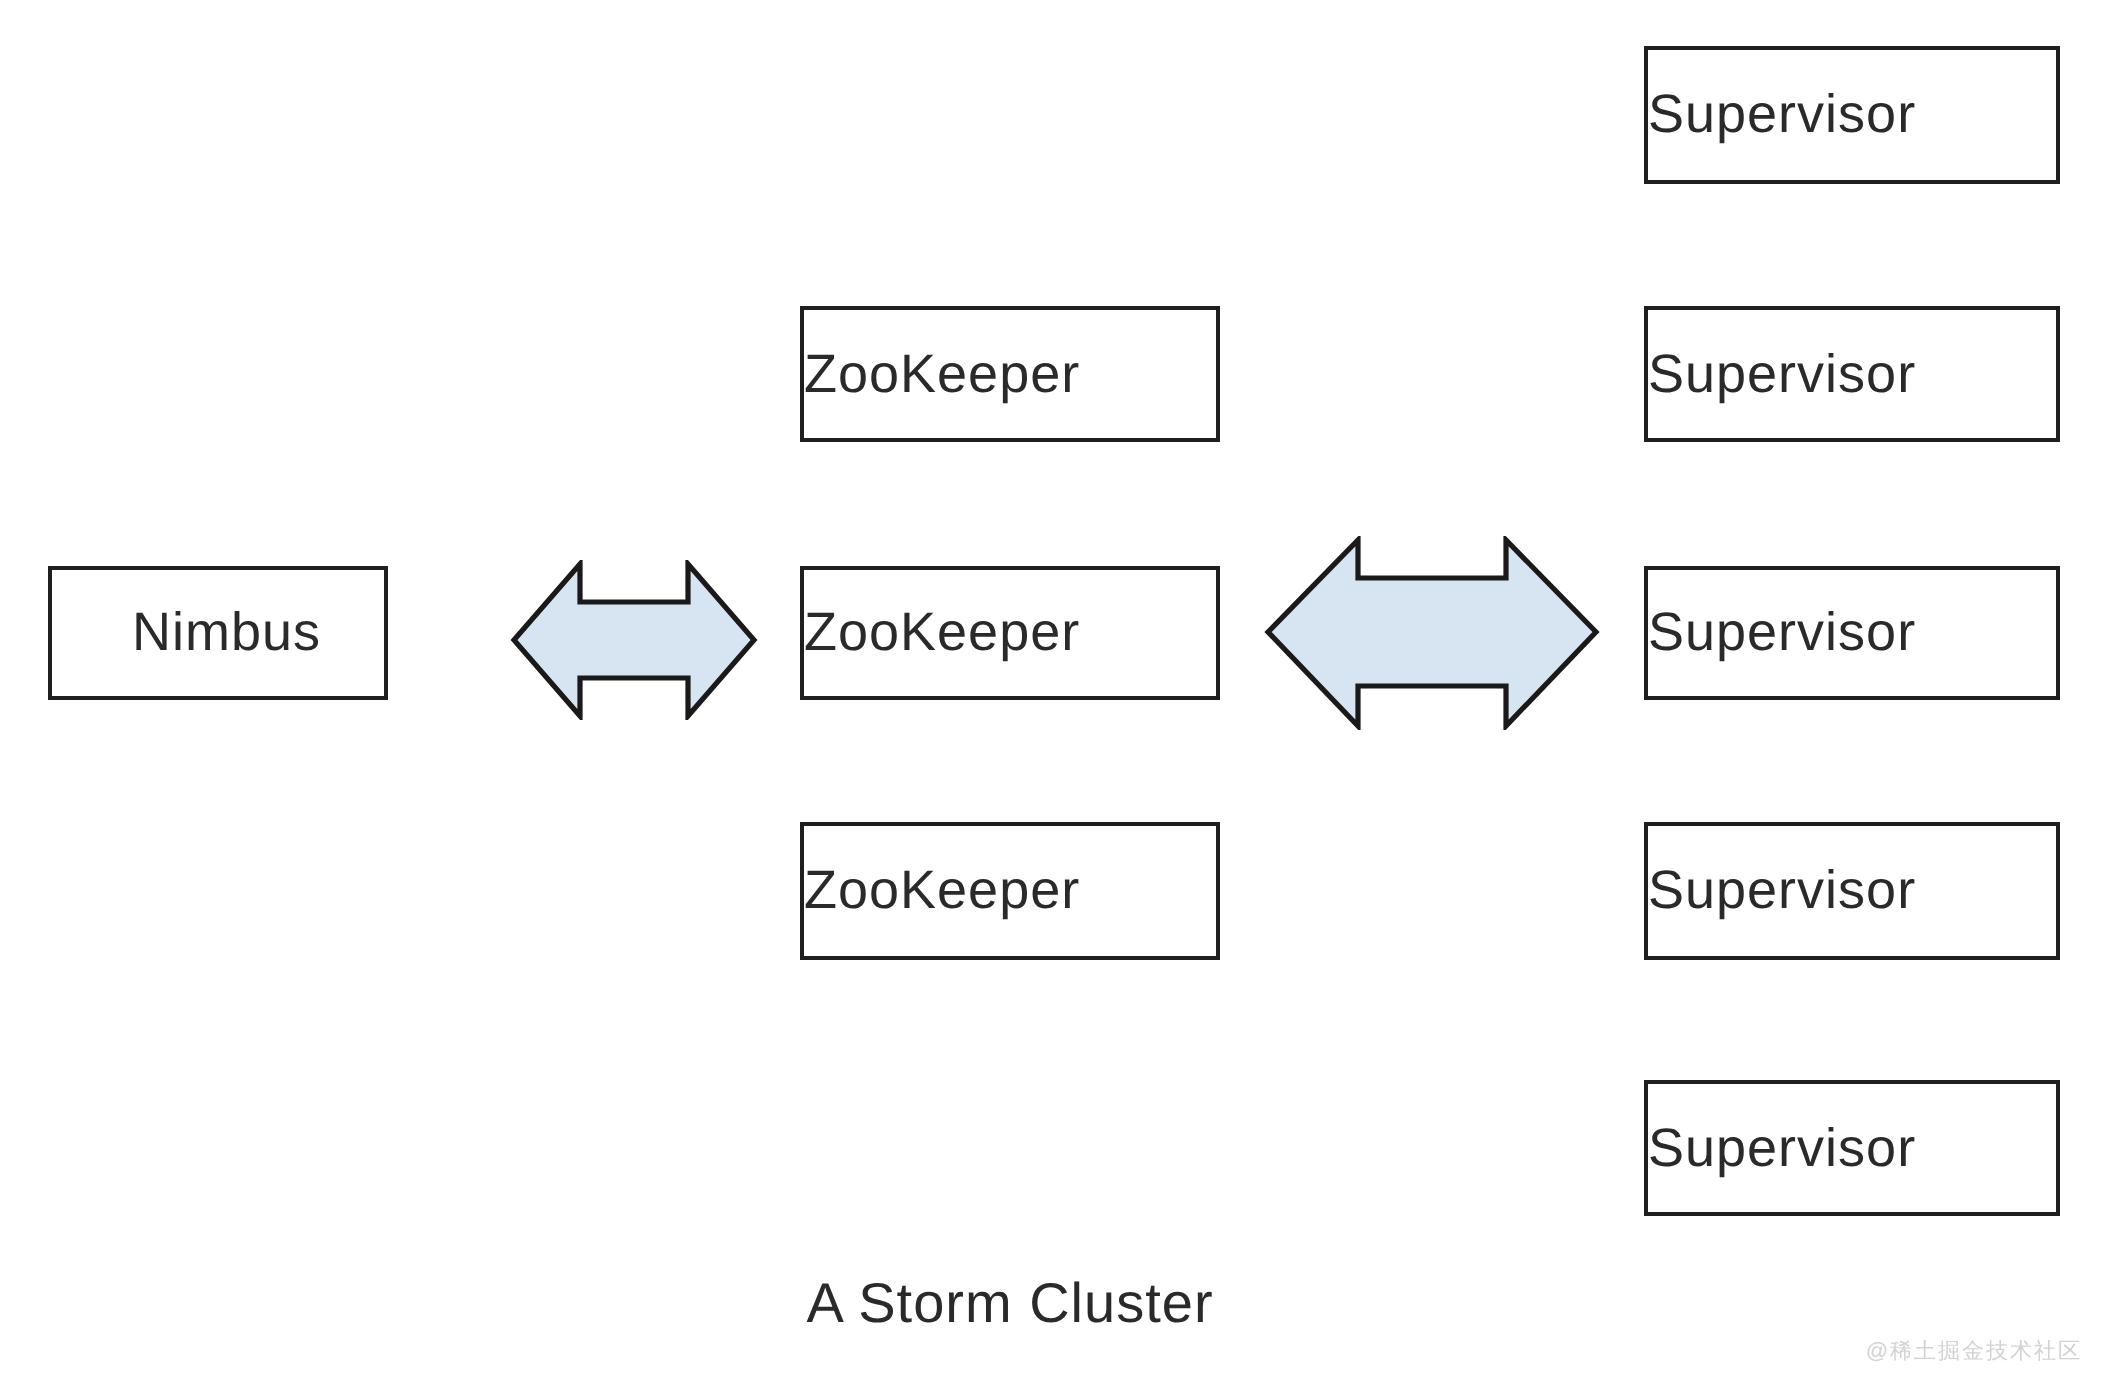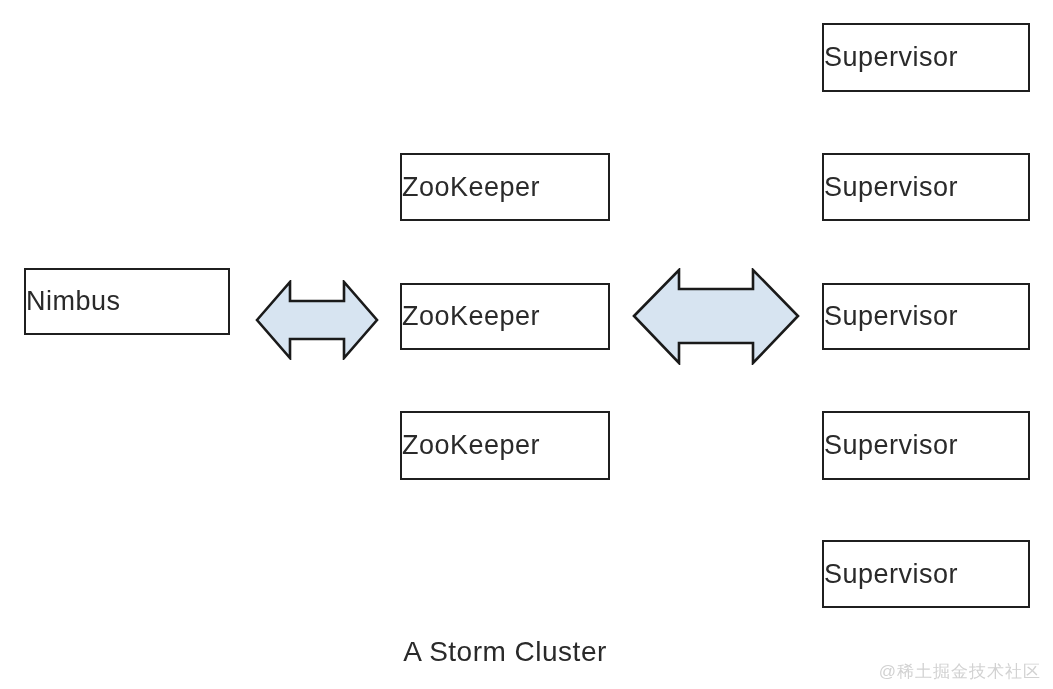--- a/index.html
+++ b/index.html
@@ -46,27 +46,27 @@
     width:350px;
     text-align:center;
     font-size:28px;
     color:var(--text);
     letter-spacing:0.5px;
   }
   .watermark{
     position:absolute;
     right:12px;
     bottom:6px;
-    font-size:17px;
+    font-size:11px;
     color:var(--watermark);
     letter-spacing:1px;
     margin-top:32px;
   }
   
-  .nimbus      {left:24px;  top:268px; width:206px; height:67px;}
+  .nimbus      {left:24px;  top:283px; width:170px; height:67px;padding-left:40px;}
   .zk-0        {left:400px; top:153px; width:210px; height:68px;}
   .zk-1        {left:400px; top:283px; width:210px; height:67px;}
   .zk-2        {left:400px; top:411px; width:210px; height:69px;}
   .sup-0       {left:822px; top:23px;  width:208px; height:69px;}
   .sup-1       {left:822px; top:153px; width:208px; height:68px;}
   .sup-2       {left:822px; top:283px; width:208px; height:67px;}
   .sup-3       {left:822px; top:411px; width:208px; height:69px;}
   .sup-4       {left:822px; top:540px; width:208px; height:68px;}
   .arrow-left  {left:255px; top:280px;}
   .arrow-right {left:632px; top:268px;}

